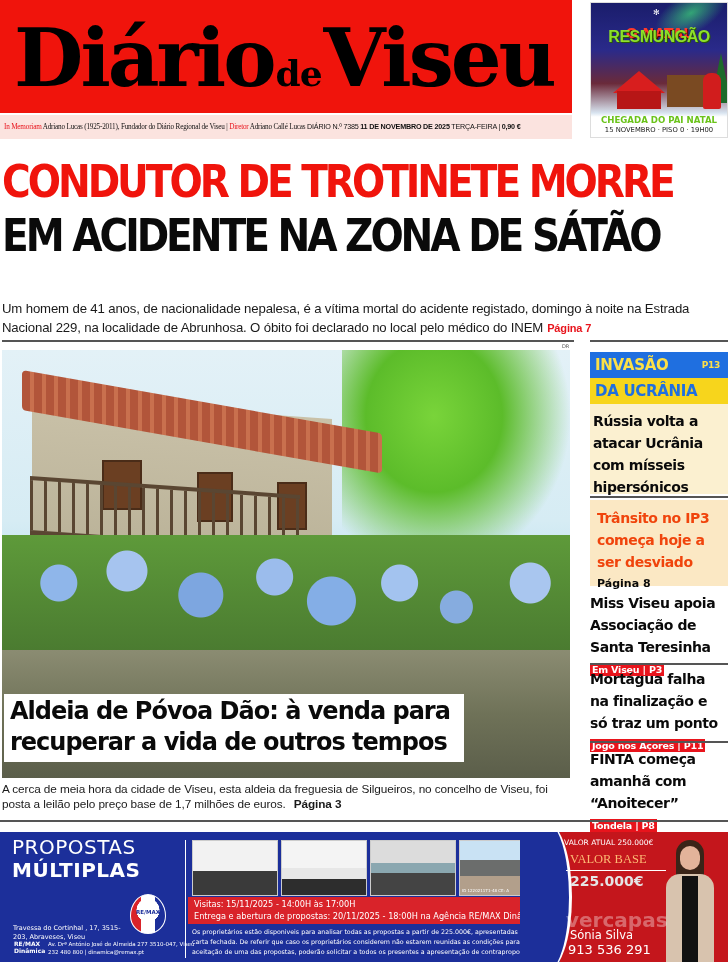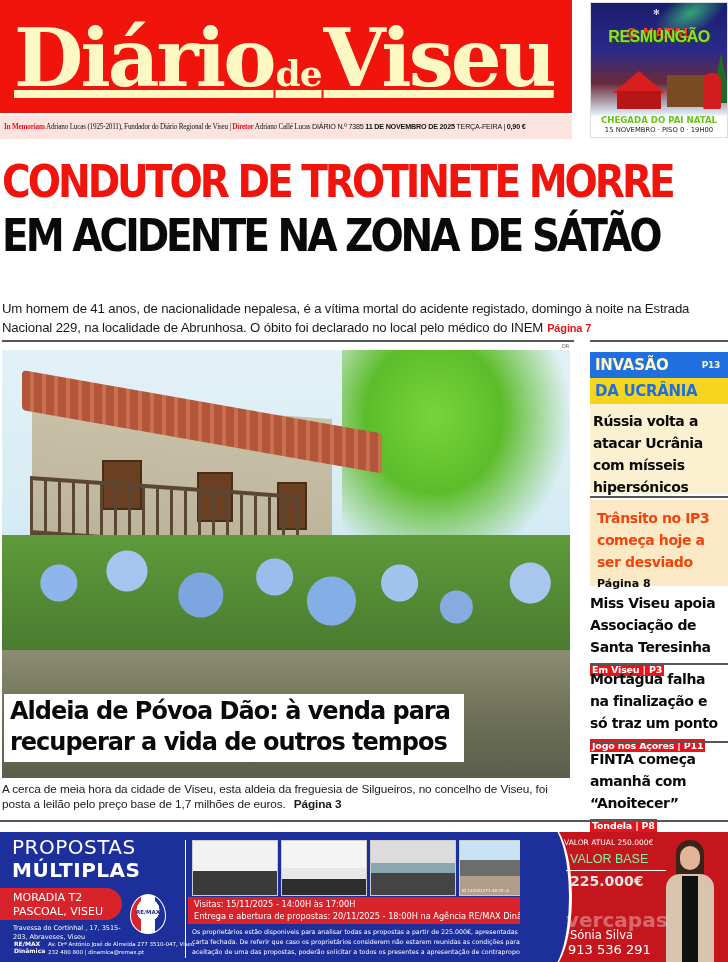--- a/index.html
+++ b/index.html
@@ -2,24 +2,24 @@
 <html><head>
 <meta charset="utf-8">
 <style>
   * { box-sizing: border-box; margin: 0; padding: 0; }
   html, body { width: 728px; height: 962px; overflow: hidden; background: #ffffff; }
   body { font-family: "DejaVu Sans", sans-serif; position: relative; color: #111; }
 
   
   .masthead { position: absolute; left: 0; top: 0; width: 580px; height: 140px; }
   .logo-box { position: absolute; left: 0; top: 0; width: 572px; height: 113px; background: #f0140c; }
-  .logo-text { position: absolute; left: 14px; top: 8px; color: #fef9c3; font-family: "DejaVu Serif", serif; font-weight: bold; font-size: 80px; letter-spacing: -3px; line-height: 100px; white-space: nowrap; text-decoration: underline; }
+  .logo-text { position: absolute; left: 14px; top: 8px; color: #000000; font-family: "DejaVu Serif", serif; font-weight: bold; font-size: 80px; letter-spacing: -3px; line-height: 100px; white-space: nowrap; }
   .logo-text .de { font-size: 36px; letter-spacing: -1px; margin: 0 2px; }
   .infobar { position: absolute; left: 0; top: 115px; width: 572px; height: 24px; background: #fbe3df; font-family: "Liberation Serif", serif; font-size: 7.2px; line-height: 24px; padding-left: 4px; white-space: nowrap; color: #111; letter-spacing: -0.2px; }
-  .infobar .red { color: #e8141c; font-weight: bold; }
+  .infobar .red { color: #e8141c; }
   .infobar .bold { font-family: "Liberation Sans", sans-serif; font-weight: bold; }
   .infobar .sans { font-family: "Liberation Sans", sans-serif; }
 
   
   .promo { position: absolute; left: 590px; top: 2px; width: 138px; height: 136px; border: 1px solid #ddd; background: linear-gradient(180deg, #1a1d6b 0%, #2a2a8a 35%, #6a2a3a 60%, #d8e4f0 82%, #ffffff 85%); overflow: hidden; }
   .promo .aurora { position: absolute; left: 60px; top: -10px; width: 80px; height: 40px; background: radial-gradient(ellipse at center, rgba(60,220,120,0.7), rgba(60,220,120,0) 70%); transform: rotate(-30deg); }
   .promo .star { position: absolute; left: 62px; top: 5px; color: #fff; font-size: 8px; }
   .promo .t1 { position: absolute; left: 0; width: 100%; top: 22px; text-align: center; color: #ff3a2a; font-family: "DejaVu Sans", sans-serif; font-weight: bold; font-size: 14px; text-shadow: 1px 1px 0 #5a0000; }
   .promo .t2 { position: absolute; left: 0; width: 100%; top: 25px; text-align: center; color: #8de02a; font-family: Liberation Sans, sans-serif; font-weight: bold; font-size: 16px; letter-spacing: -0.5px; text-shadow: 1px 1px 0 #2b5b00; }
   .promo .tent { position: absolute; left: 22px; top: 68px; width: 0; height: 0; border-left: 26px solid transparent; border-right: 26px solid transparent; border-bottom: 22px solid #d81e1e; }
@@ -58,21 +58,21 @@
       radial-gradient(circle at 93% 40%, #a9c6ef 0 20px, transparent 21px),
       linear-gradient(180deg, #5e9a3a, #4a7a30); }
   .stonewall { position: absolute; left: 0; top: 300px; width: 568px; height: 128px; background: linear-gradient(180deg, #8b8c72 0%, #6f7258 50%, #5b5e4a 100%); }
   .photo-title { position: absolute; left: 4px; top: 694px; background: #fff; padding: 2px 14px 4px 6px; font-family: "DejaVu Sans", sans-serif; font-weight: bold; font-size: 24px; line-height: 31px; color: #0a0a0a; letter-spacing: -1px; }
   .caption { position: absolute; left: 2px; top: 782px; width: 572px; font-family: "Liberation Sans", sans-serif; font-size: 11.8px; line-height: 14.5px; color: #1a1a1a; letter-spacing: -0.1px; }
   .caption .pg { font-weight: bold; margin-left: 8px; }
 
   
   .side { position: absolute; left: 590px; width: 138px; }
   .ukr { top: 352px; height: 142px; background: #fbf0d0; }
-  .ukr .blue { height: 26px; background: #1f6fe0; color: #fef9c3; font-family: "DejaVu Sans", sans-serif; font-weight: bold; font-size: 15px; line-height: 26px; padding-left: 5px; position: relative; letter-spacing: -0.3px; }
+  .ukr .blue { height: 26px; background: #1f6fe0; color: #fde047; font-family: "DejaVu Sans", sans-serif; font-weight: bold; font-size: 15px; line-height: 26px; padding-left: 5px; position: relative; letter-spacing: -0.3px; }
   .ukr .blue .p { position: absolute; right: 8px; top: 0; font-size: 9px; }
   .ukr .yellow { height: 26px; background: #f7d51c; color: #1f6fe0; font-family: "DejaVu Sans", sans-serif; font-weight: bold; font-size: 15px; line-height: 26px; padding-left: 5px; letter-spacing: -0.3px; }
   .side-h { font-family: "DejaVu Sans", sans-serif; font-weight: bold; font-size: 14px; line-height: 22px; color: #0a0a0a; letter-spacing: -0.4px; }
   .ukr .side-h { padding: 6px 3px 0 3px; }
   .ip3 { top: 500px; height: 86px; background: #fbe8c4; padding: 7px 5px 0 7px; }
   .ip3 .side-h { color: #f0440c; font-size: 14px; }
   .ip3 .pg { font-family: "DejaVu Sans", sans-serif; font-weight: bold; font-size: 11px; margin-top: 4px; color: #0a0a0a; }
   .tag { display: inline-block; background: #e8141c; color: #fff; font-family: "DejaVu Sans", sans-serif; font-weight: bold; font-size: 9.5px; line-height: 13px; padding: 0 2px; margin-top: 3px; letter-spacing: -0.2px; }
   .miss { top: 592px; }
   .mort { top: 668px; }
@@ -95,21 +95,21 @@
   .t-a { left: 0; background: linear-gradient(180deg, #f2f2f2 0 55%, #3a3a3a 55%); }
   .t-b { left: 89px; background: linear-gradient(180deg, #f4f4f4 0 50%, #e7e7e7 50% 70%, #2d2d2d 70%); }
   .t-c { left: 178px; background: linear-gradient(180deg, #dcdcdc 0 40%, #8aa7b0 40% 60%, #444 60%); }
   .t-d { left: 267px; background: linear-gradient(180deg, #c9e2f4 0 35%, #6b6d6c 35% 65%, #b29f8b 65%); }
   .t-d span { position: absolute; left: 2px; bottom: 2px; font-size: 4px; color: #fff; font-family: "DejaVu Sans", sans-serif; }
   .redband { position: absolute; left: 188px; top: 65px; width: 362px; height: 27px; background: #d9232a; color: #fff; font-family: "DejaVu Sans", sans-serif; font-size: 8.2px; line-height: 11.5px; padding: 2px 0 0 6px; white-space: nowrap; }
   .adtext { position: absolute; left: 192px; top: 95px; width: 356px; color: #fff; font-family: "DejaVu Sans", sans-serif; font-size: 6.3px; line-height: 10px; }
   .redpanel { position: absolute; left: 560px; top: 0; width: 168px; height: 130px; background: #c4161c; }
   .redpanel .curve { position: absolute; left: -40px; top: -10px; width: 52px; height: 150px; border-radius: 0 50% 50% 0 / 0 50% 50% 0; background: #1c2f9a; border-right: 3px solid #fff; }
   .redpanel .va { position: absolute; left: 4px; top: 6px; color: #fff; font-family: "DejaVu Sans", sans-serif; font-size: 7.5px; }
-  .redpanel .vb { position: absolute; left: 10px; top: 20px; color: #86efac; font-family: Liberation Sans, sans-serif; font-size: 12.5px; }
+  .redpanel .vb { position: absolute; left: 10px; top: 20px; color: #fdba74; font-family: Liberation Serif, serif; font-size: 12.5px; }
   .redpanel .hr { position: absolute; left: 6px; top: 38px; width: 100px; height: 1px; background: #fff; }
   .redpanel .vc { position: absolute; left: 10px; top: 41px; color: #e5e5e5; font-family: "DejaVu Sans", sans-serif; font-weight: bold; font-size: 14px; }
   .redpanel .wm { position: absolute; left: 6px; top: 76px; color: rgba(255,255,255,0.35); font-family: "DejaVu Sans", sans-serif; font-weight: bold; font-size: 20px; }
   .redpanel .nm { position: absolute; left: 10px; top: 96px; color: #fff; font-family: "DejaVu Sans", sans-serif; font-size: 11.5px; }
   .redpanel .ph { position: absolute; left: 8px; top: 110px; color: #fff; font-family: "DejaVu Sans", sans-serif; font-size: 13px; }
   .person { position: absolute; left: 104px; top: 8px; width: 52px; height: 122px; }
   .person .hair { position: absolute; left: 12px; top: 0; width: 28px; height: 40px; background: #3a2418; border-radius: 14px 14px 6px 6px; }
   .person .face { position: absolute; left: 16px; top: 6px; width: 20px; height: 24px; background: #e3b39a; border-radius: 10px; }
   .person .body { position: absolute; left: 2px; top: 34px; width: 48px; height: 88px; background: #d8c3ae; border-radius: 14px 14px 0 0; }
   .person .shirt { position: absolute; left: 18px; top: 36px; width: 16px; height: 86px; background: #111; }
@@ -205,24 +205,20 @@
 <div class="side finta">
   <div class="side-h">FINTA começa amanhã com “Anoitecer”</div>
   <span class="tag">Tondela | P8</span>
 </div>
 
 <div class="rule" style="left:0; top:820px; width:728px;"></div>
 
 <div class="ad">
   <div class="ttl1">PROPOSTAS</div>
   <div class="ttl2">MÚLTIPLAS</div>
-  <div class="pill">
-    <div>MORADIA T2</div>
-    <div>PASCOAL, VISEU</div>
-  </div>
   <div class="balloon">
       <span>RE/MAX</span>
     </div>
   <div class="addr" style="width:115px;">Travessa do Cortinhal , 17, 3515-203, Abraveses, Viseu</div>
   <div class="footer">
     <div class="brand">RE/MAX Dinâmica</div>
     <div class="txt">
       <div>Av. Drª António José de Almeida 277 3510-047, Viseu</div>
       <div>232 480 800 | dinamica@remax.pt</div>
     </div>

